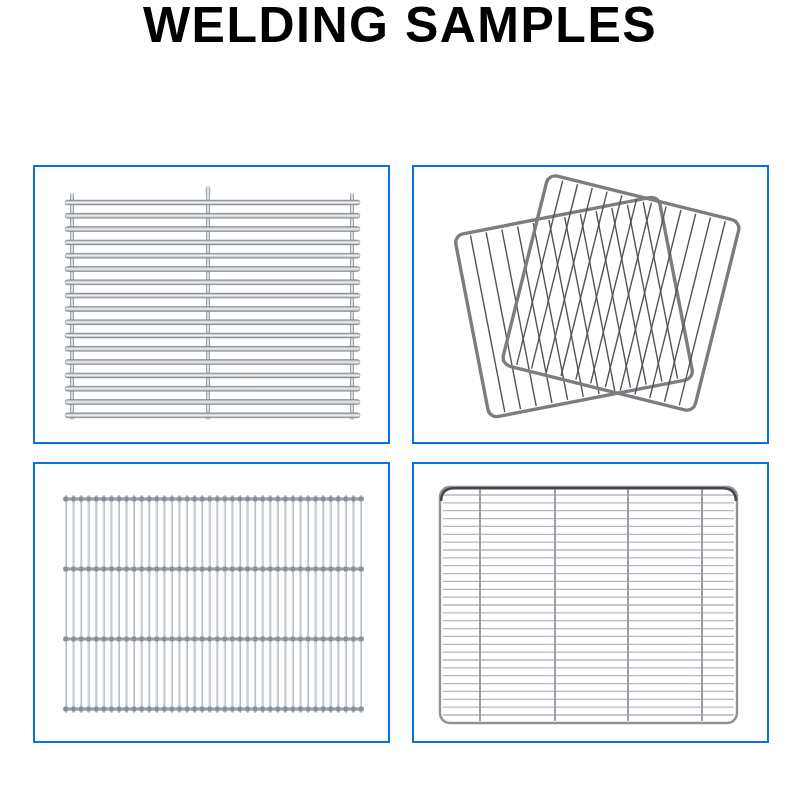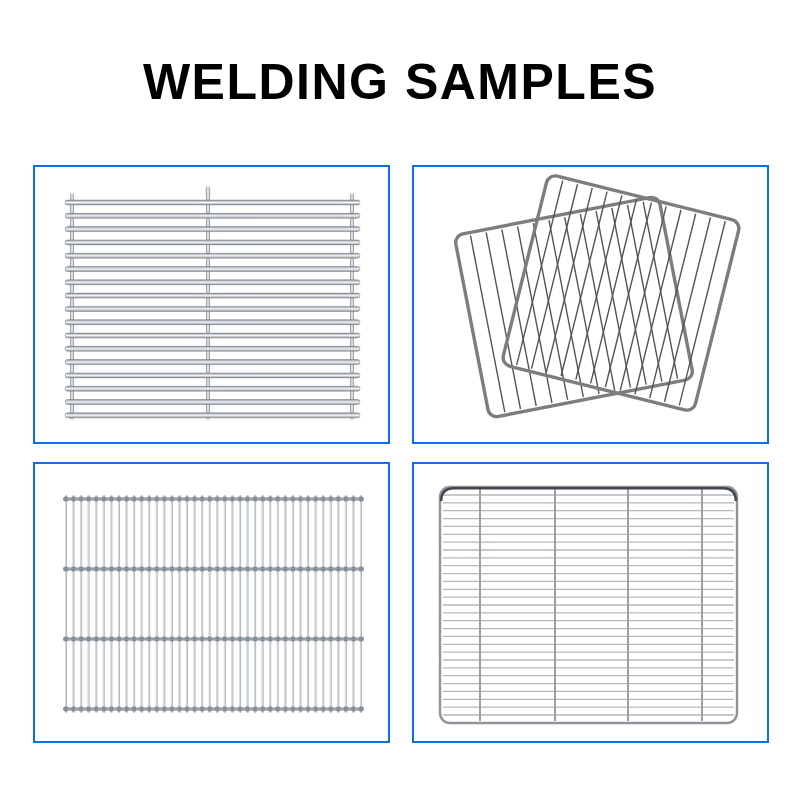--- a/index.html
+++ b/index.html
@@ -1,21 +1,21 @@
 <!DOCTYPE html>
 <html><head>
 <meta charset="utf-8">
 <style>
   html,body{margin:0;padding:0;}
   body{
     width:800px;height:800px;background:#ffffff;position:relative;overflow:hidden;
     font-family:"Liberation Sans",sans-serif;
   }
   .title{
-    position:absolute;top:0;left:0;width:800px;padding-top:57px;margin:0;
+    position:absolute;top:0;left:0;width:800px;margin:0;
     text-align:center;font-size:50px;line-height:1;font-weight:bold;
     letter-spacing:1.5px;color:#000000;white-space:nowrap;
   }
   .grid{
     position:absolute;left:33px;top:165px;
     display:grid;grid-template-columns:357px 357px;grid-template-rows:279px 281px;
     column-gap:22px;row-gap:18px;
   }
   figure.cell{
     margin:0;box-sizing:border-box;border:2px solid #0d6fe8;background:#ffffff;

